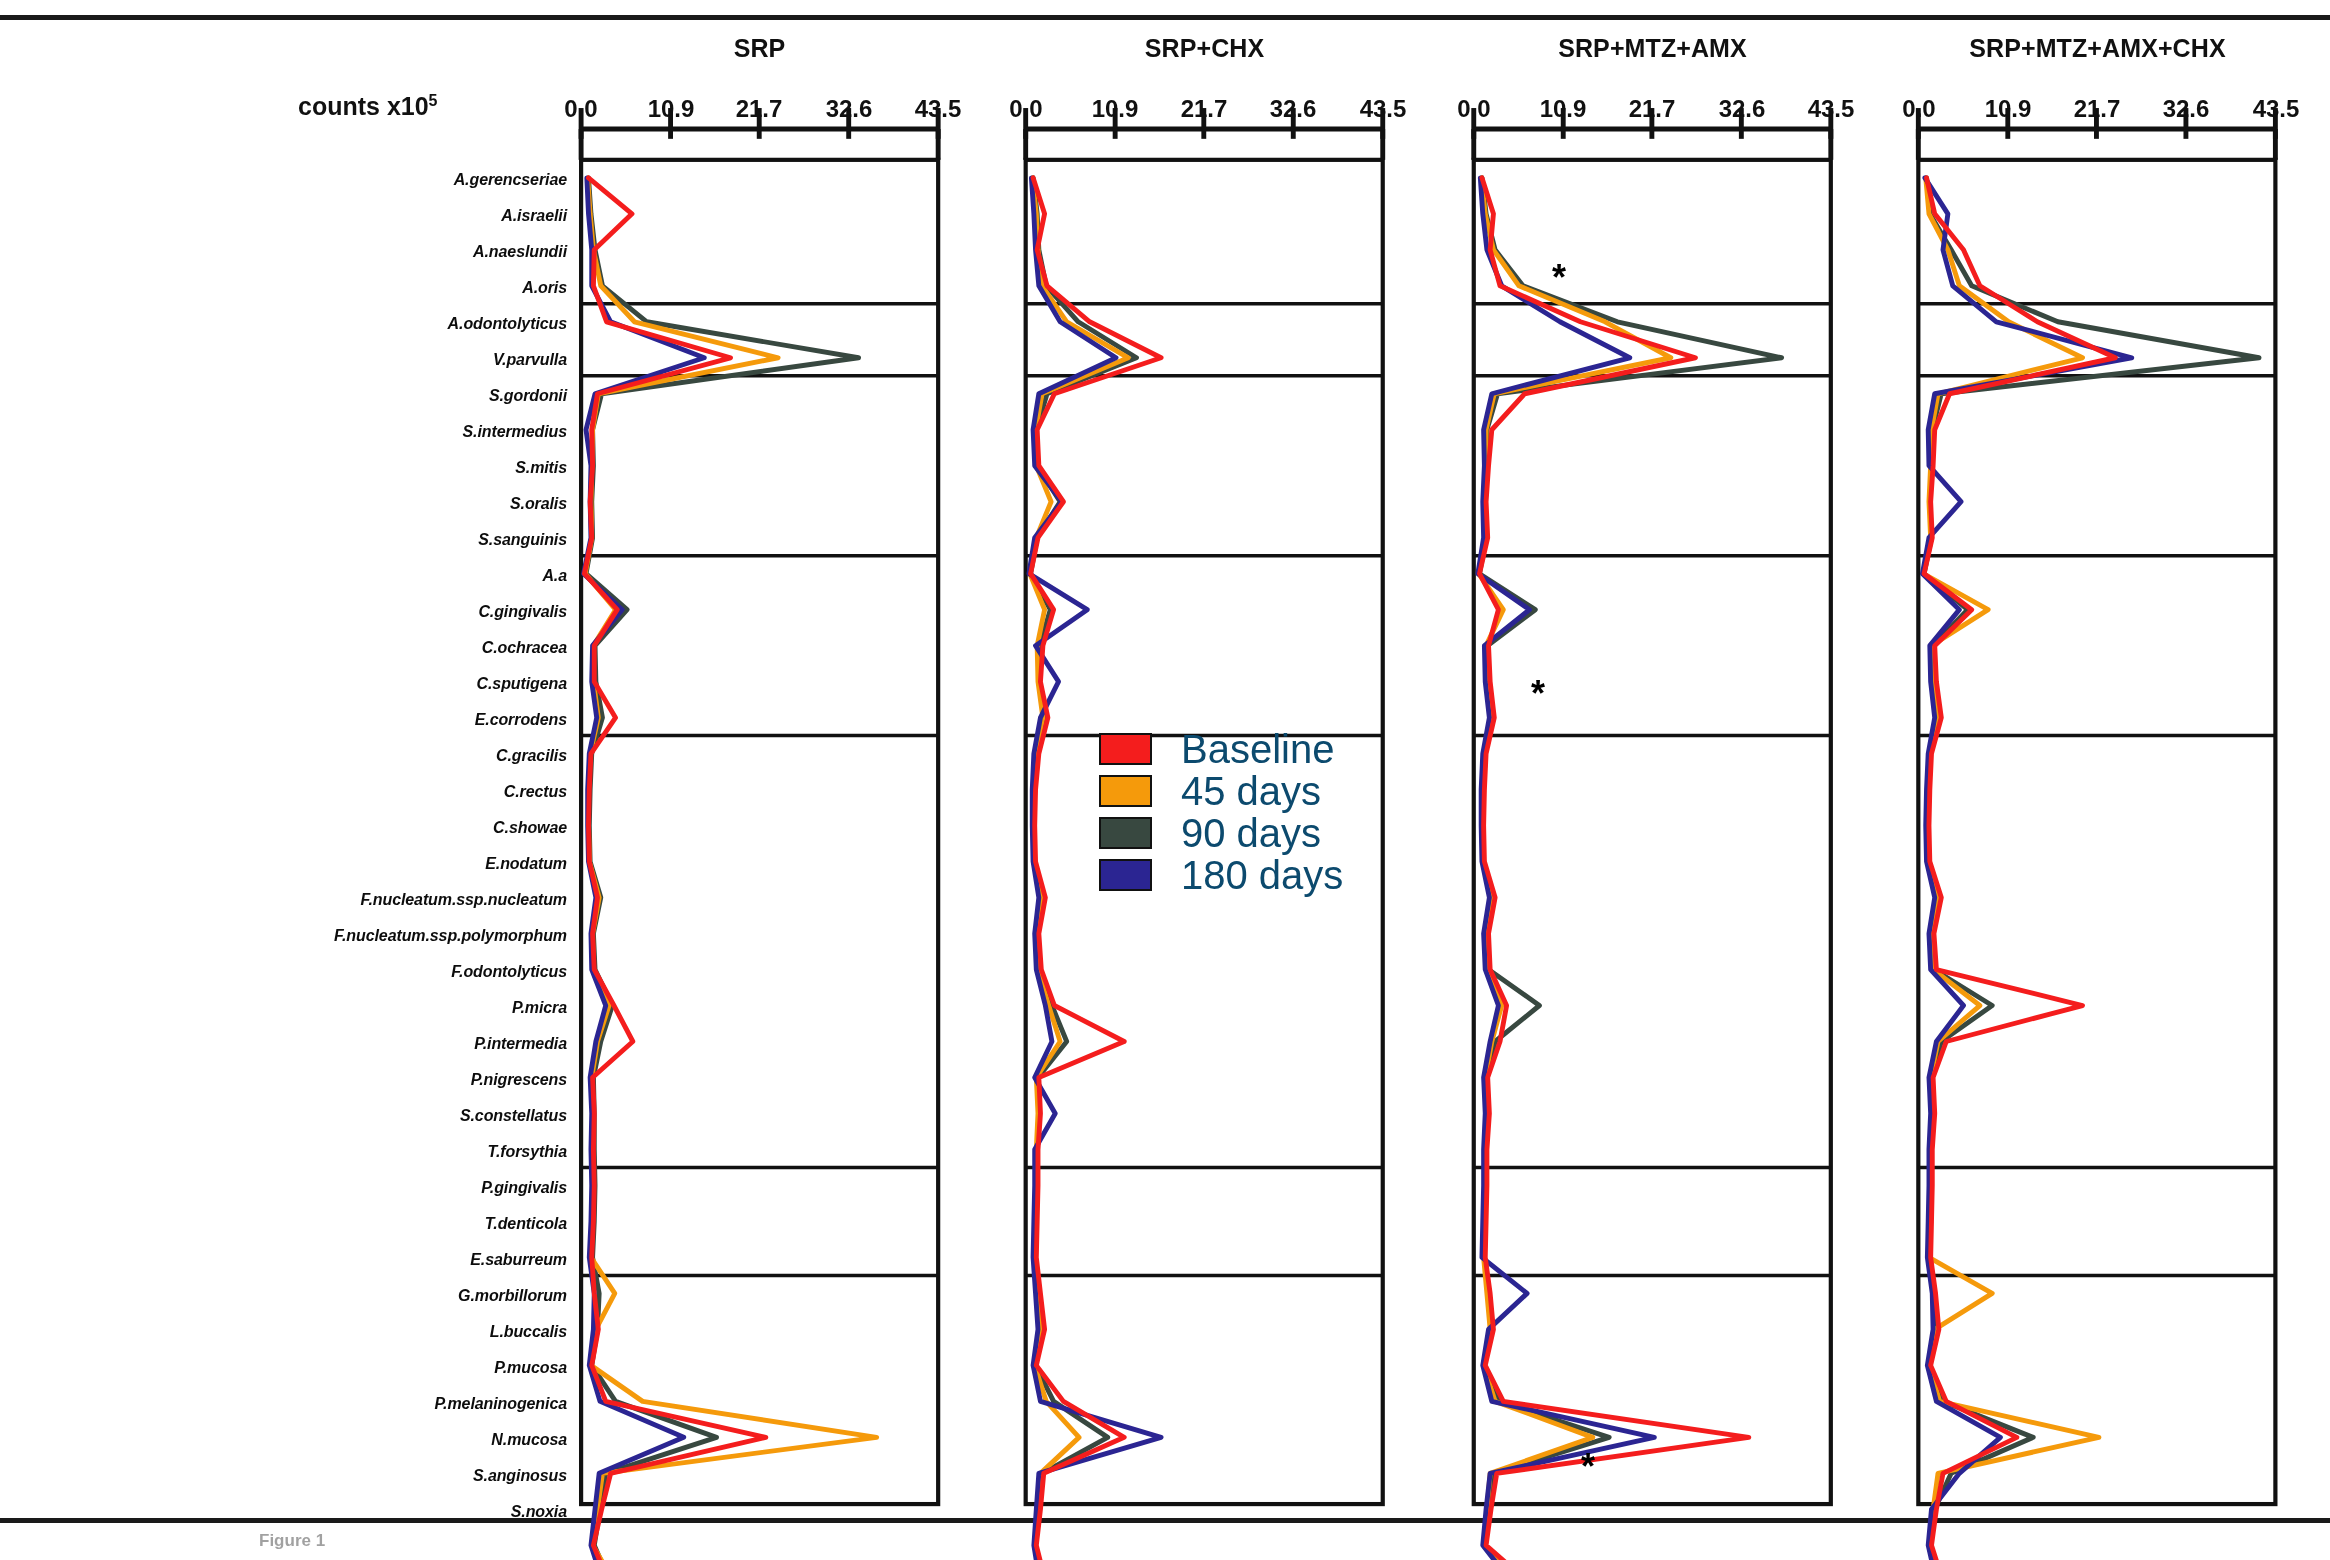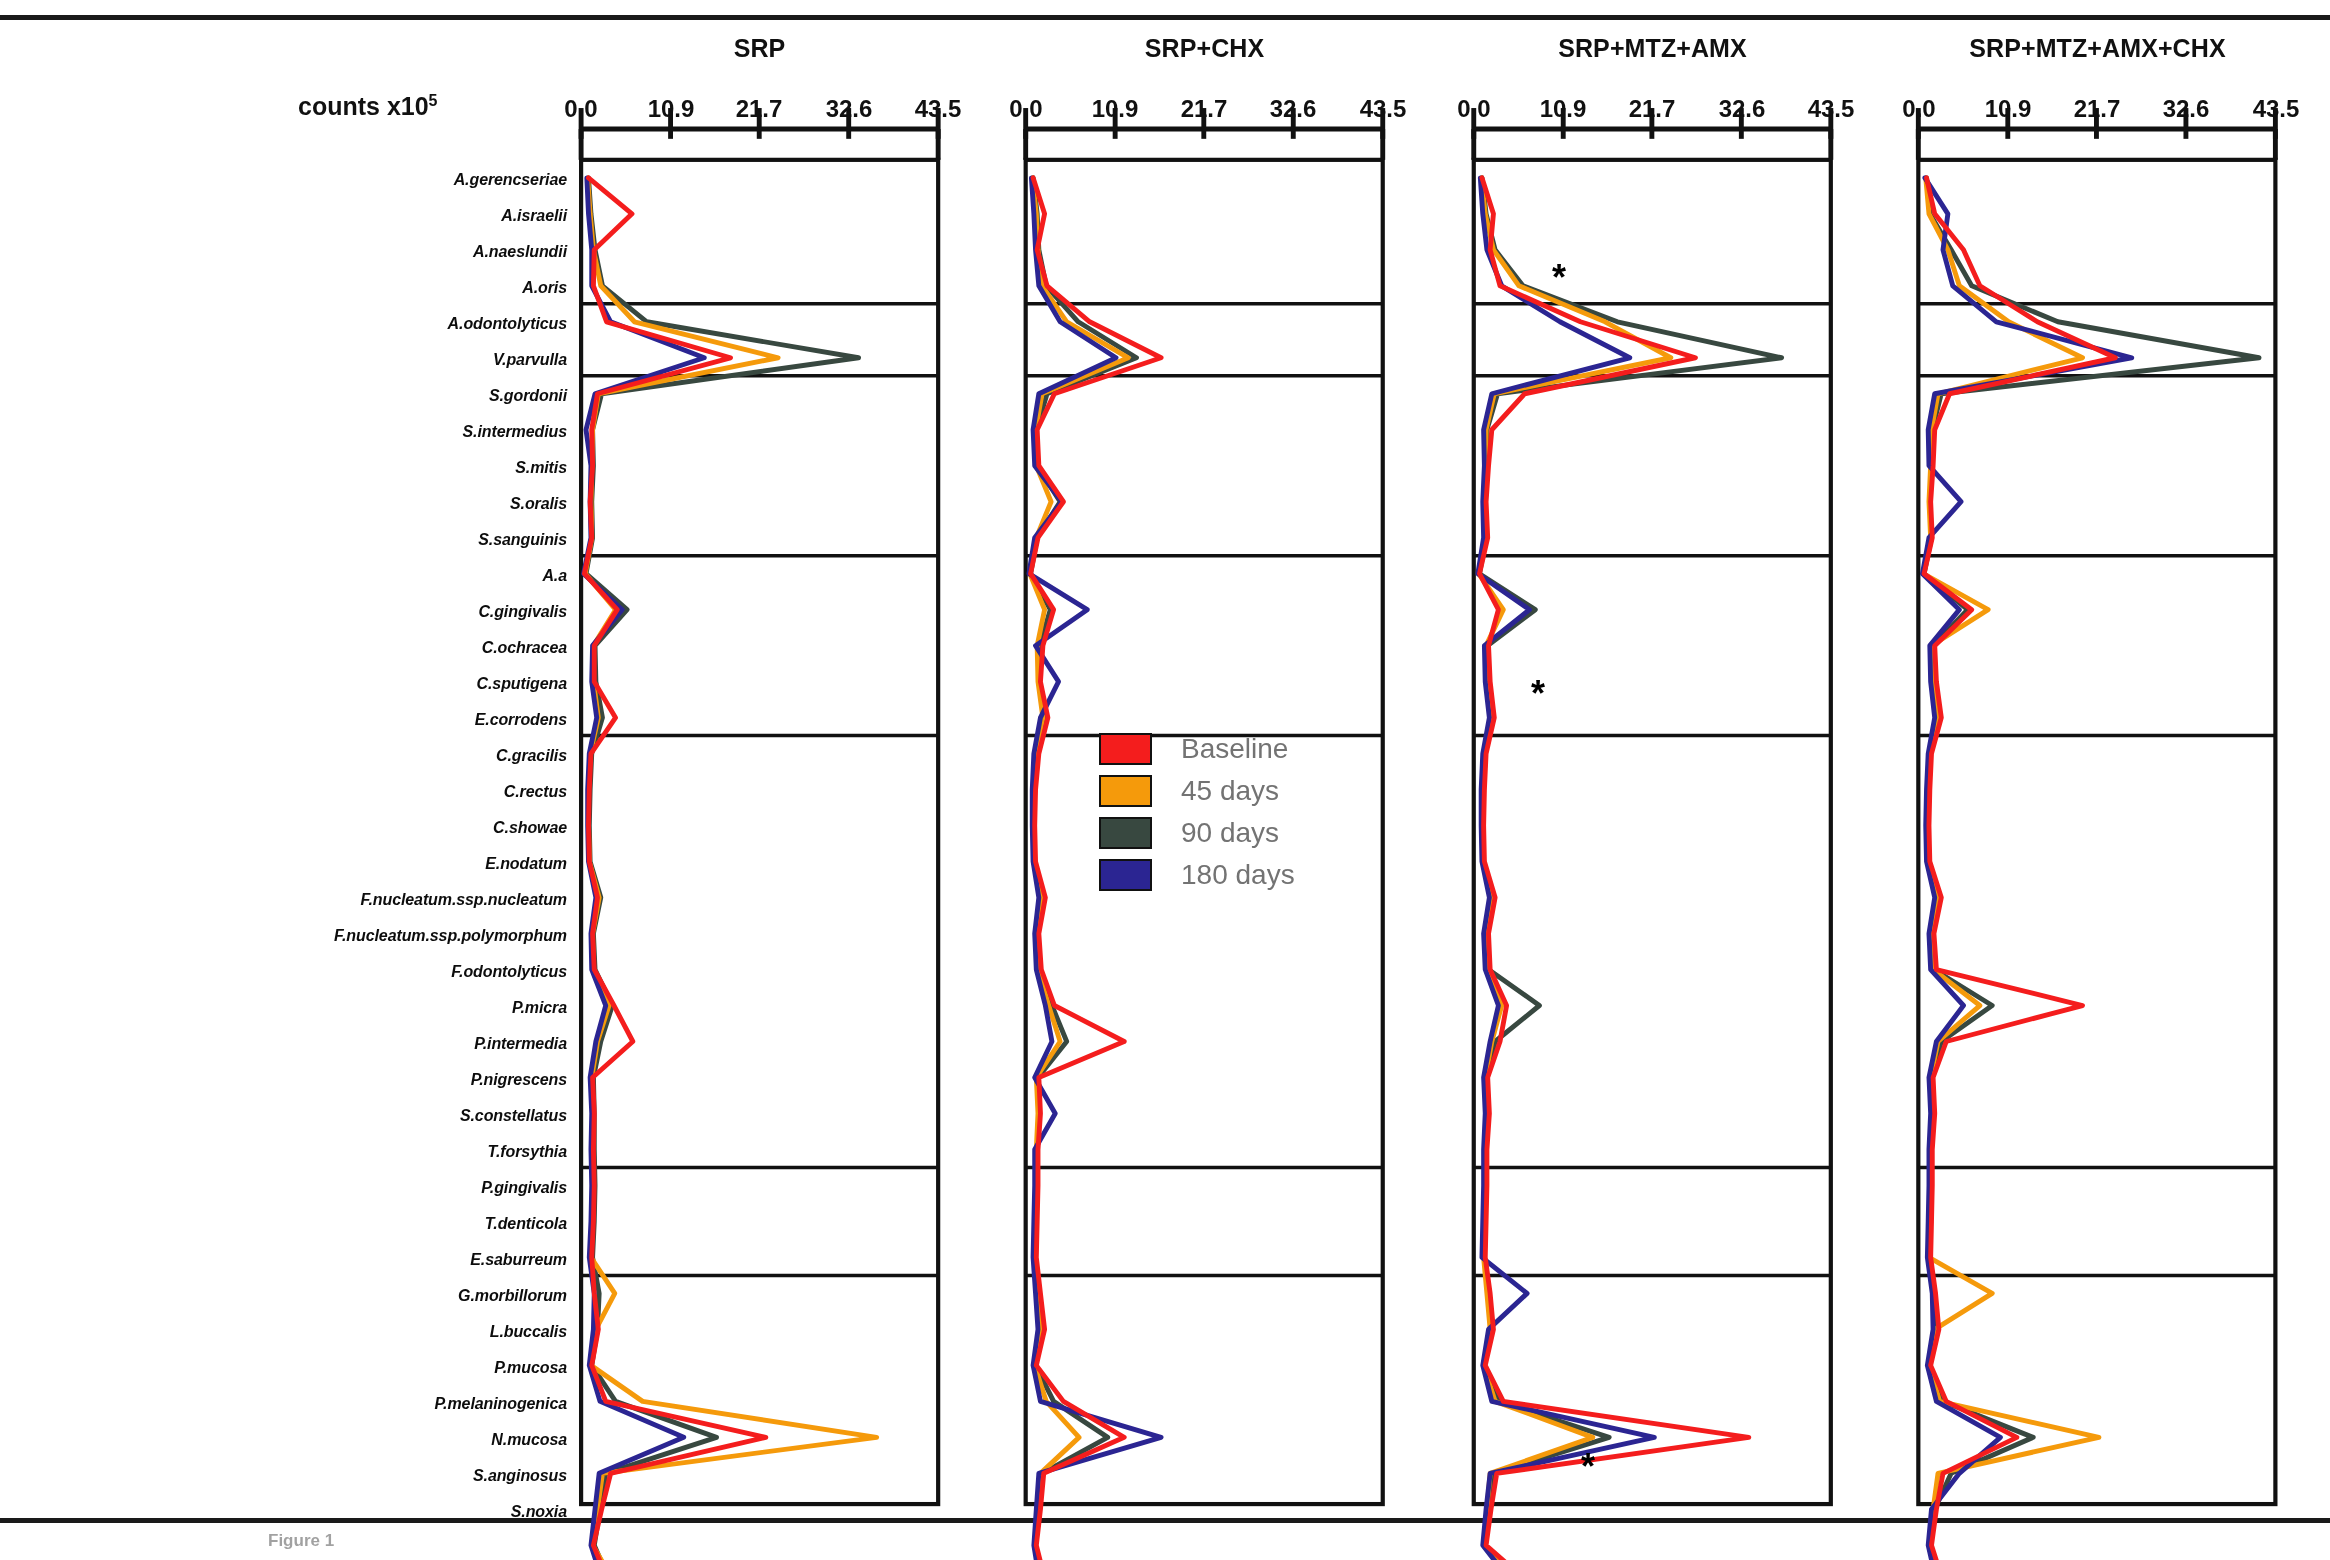--- a/index.html
+++ b/index.html
@@ -10,22 +10,22 @@
   .panel-title{position:absolute;font-size:25px;font-weight:bold;color:#111;text-align:center;letter-spacing:0.1px;}
   .axis-label{position:absolute;font-size:25px;font-weight:bold;color:#111;}
   .axis-label sup{font-size:16px;font-weight:bold;vertical-align:super;}
   .tick-label{position:absolute;font-size:24px;font-weight:bold;color:#111;text-align:center;}
   .species-col{position:absolute;left:105px;top:162px;width:462px;text-align:right;}
   .species{font-size:16px;font-weight:bold;font-style:italic;color:#0d0d0d;line-height:36px;height:36px;white-space:nowrap;letter-spacing:-0.1px;}
   .chart-svg{position:absolute;top:0;left:0;}
   .legend-box{position:absolute;left:1099px;top:728px;width:294px;}
   .legend-row{display:flex;align-items:center;height:42px;}
   .legend-swatch{width:53px;height:32px;border:2.8px solid #111;box-sizing:border-box;}
-  .legend-text{font-size:28px;color:#737373;margin-left:29px;font-family:"Liberation Sans",sans-serif;}
-  .caption{position:absolute;left:268px;top:1531px;font-size:17px;font-weight:bold;color:#555;opacity:.55;}
+  .legend-text{font-size:40px;color:#0c4a6e;margin-left:29px;font-family:"Liberation Sans",sans-serif;}
+  .caption{position:absolute;left:259px;top:1531px;font-size:17px;font-weight:bold;color:#555;opacity:.55;}
   .star{position:absolute;font-size:36px;font-weight:bold;color:#000;line-height:1;}
 </style>
 </head>
 <body>
 
 <div id="figure">
 
   <div class="frame-top"></div>
   <div class="frame-bottom"></div>
 

